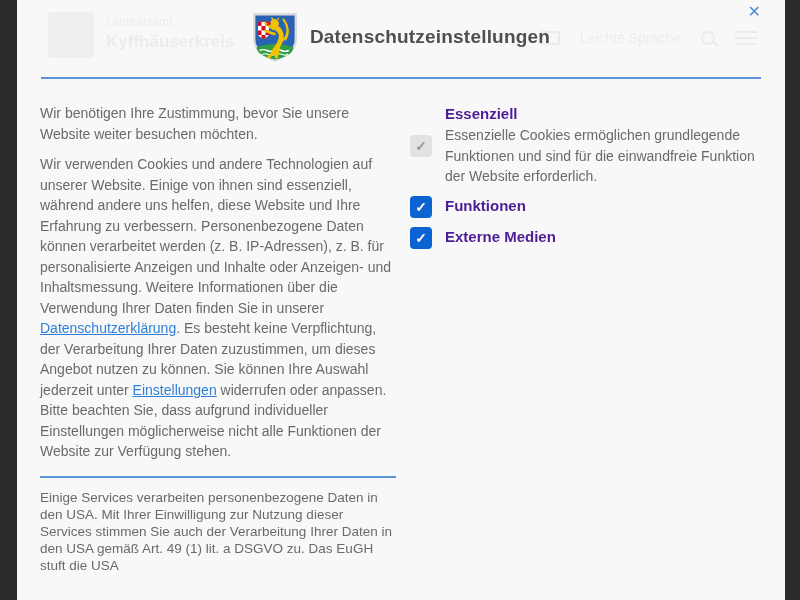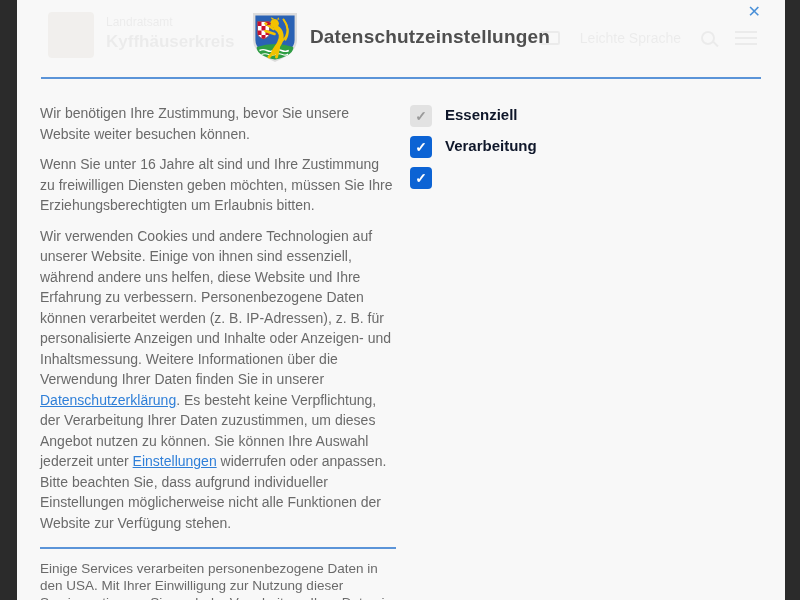--- a/index.html
+++ b/index.html
@@ -50,21 +50,21 @@
   .left-col p.small { font-size:13.5px; line-height:17px; margin-bottom:0; }
 
   .category { display:flex; align-items:center; gap:13px; margin-bottom:9px; }
   .checkbox { width:22px; height:22px; border-radius:4px; flex:0 0 auto;
     display:flex; align-items:center; justify-content:center; background:#e5e5e5; }
   .checkbox .check-glyph { font-size:14px; font-weight:bold; line-height:1; }
   .checkbox.checked { background:#0c63d4; }
   .checkbox.checked .check-glyph { color:#ffffff; }
   .checkbox.checked.disabled { background:#e2e2e2; }
   .checkbox.checked.disabled .check-glyph { color:#9a9a9a; }
-  .cat-name { font-size:15px; font-weight:bold; color:#0f172a; margin-bottom:3px; }
+  .cat-name { font-size:15px; font-weight:bold; color:#4c1d95; margin-bottom:3px; }
   .cat-desc { font-size:14px; line-height:20.5px; color:#6a6a6a; }
 </style>
 </head>
 <body>
 
 <div class="content">
 
   <div class="ghost-header">
     <div class="ghost-logo"></div>
     <div class="ghost-brand">
@@ -117,51 +117,52 @@
         <path d="M18.2 11.5 L15.6 12.6" stroke="#c8102e" stroke-width="1.4" stroke-linecap="round"></path>
       </svg>
       <span class="dialog-title">Datenschutzeinstellungen</span>
       <button class="close-btn" aria-label="close">✕</button>
     </div>
 
     <div class="header-rule"></div>
 
     <div class="columns">
       <div class="left-col">
-        <p>Wir benötigen Ihre Zustimmung, bevor Sie unsere Website weiter besuchen können.</p>
-        <p>Wenn Sie unter 16 Jahre alt sind und Ihre Zustimmung zu freiwilligen Diensten geben möchten, müssen Sie Ihre Erziehungsberechtigten um Erlaubnis bitten.</p>
+        <p>Wir benötigen Ihre Zustimmung, bevor Sie unsere Website weiter besuchen möchten.</p>
         <p><span>Wir verwenden Cookies und andere Technologien auf unserer Website. Einige von ihnen sind essenziell, während andere uns helfen, diese Website und Ihre Erfahrung zu verbessern. Personenbezogene Daten können verarbeitet werden (z. B. IP-Adressen), z. B. für personalisierte Anzeigen und Inhalte oder Anzeigen- und Inhaltsmessung. Weitere Informationen über die Verwendung Ihrer Daten finden Sie in unserer </span><a href="#">Datenschutzerklärung</a><span>. Es besteht keine Verpflichtung, der Verarbeitung Ihrer Daten zuzustimmen, um dieses Angebot nutzen zu können. Sie können Ihre Auswahl jederzeit unter </span><a href="#">Einstellungen</a><span> widerrufen oder anpassen. Bitte beachten Sie, dass aufgrund individueller Einstellungen möglicherweise nicht alle Funktionen der Website zur Verfügung stehen.</span></p>
         <div class="col-rule"></div>
         <p class="small">Einige Services verarbeiten personenbezogene Daten in den USA. Mit Ihrer Einwilligung zur Nutzung dieser Services stimmen Sie auch der Verarbeitung Ihrer Daten in den USA gemäß Art. 49 (1) lit. a DSGVO zu. Das EuGH stuft die USA</p>
       </div>
 
       <div class="right-col">
 
         <div class="category">
           <div class="checkbox checked disabled">
             <span class="check-glyph">✓</span>
           </div>
           <div class="cat-text">
             <div class="cat-name">Essenziell</div>
+            <div class="cat-desc">Essenzielle Cookies ermöglichen grundlegende Funktionen und sind für die einwandfreie Funktion der Website erforderlich.</div>
           </div>
         </div>
 
         <div class="category">
           <div class="checkbox checked">
             <span class="check-glyph">✓</span>
           </div>
           <div class="cat-text">
-            <div class="cat-name">Verarbeitung</div>
+            <div class="cat-name">Funktionen</div>
           </div>
         </div>
 
         <div class="category">
           <div class="checkbox checked">
             <span class="check-glyph">✓</span>
           </div>
           <div class="cat-text">
+            <div class="cat-name">Externe Medien</div>
           </div>
         </div>
 
       </div>
     </div>
   </div>
 </div>
 
 </body></html>

